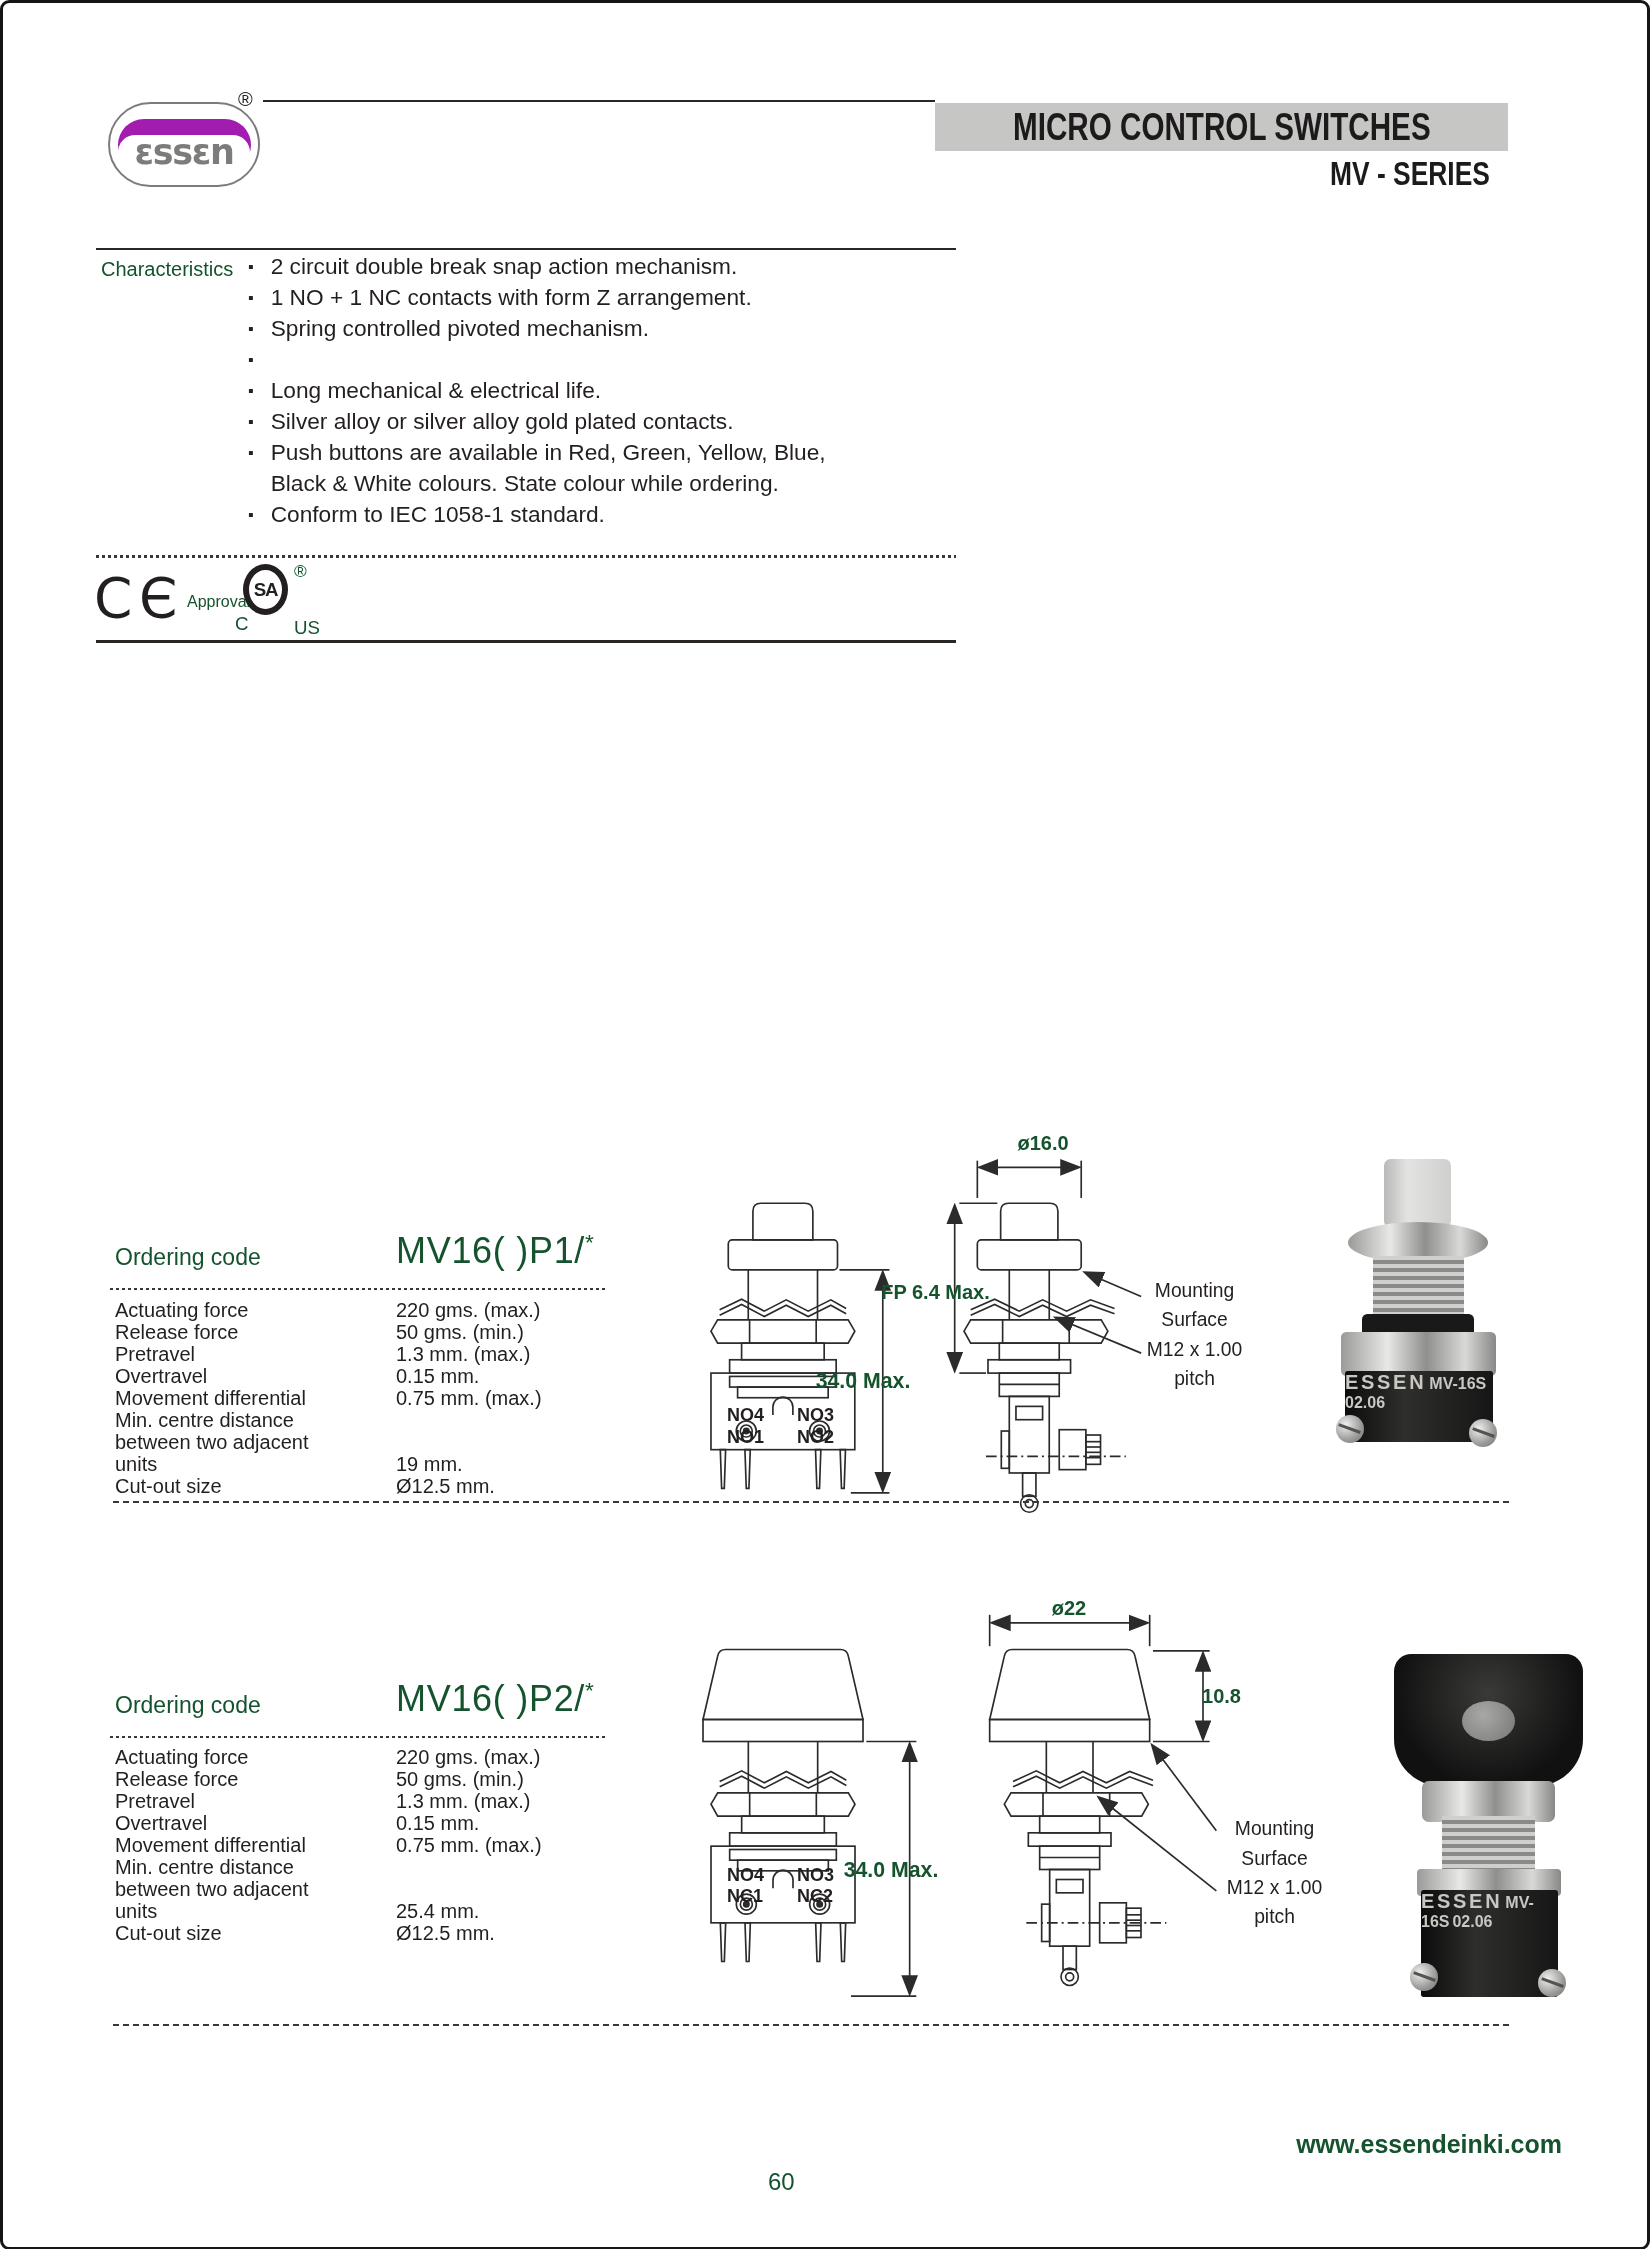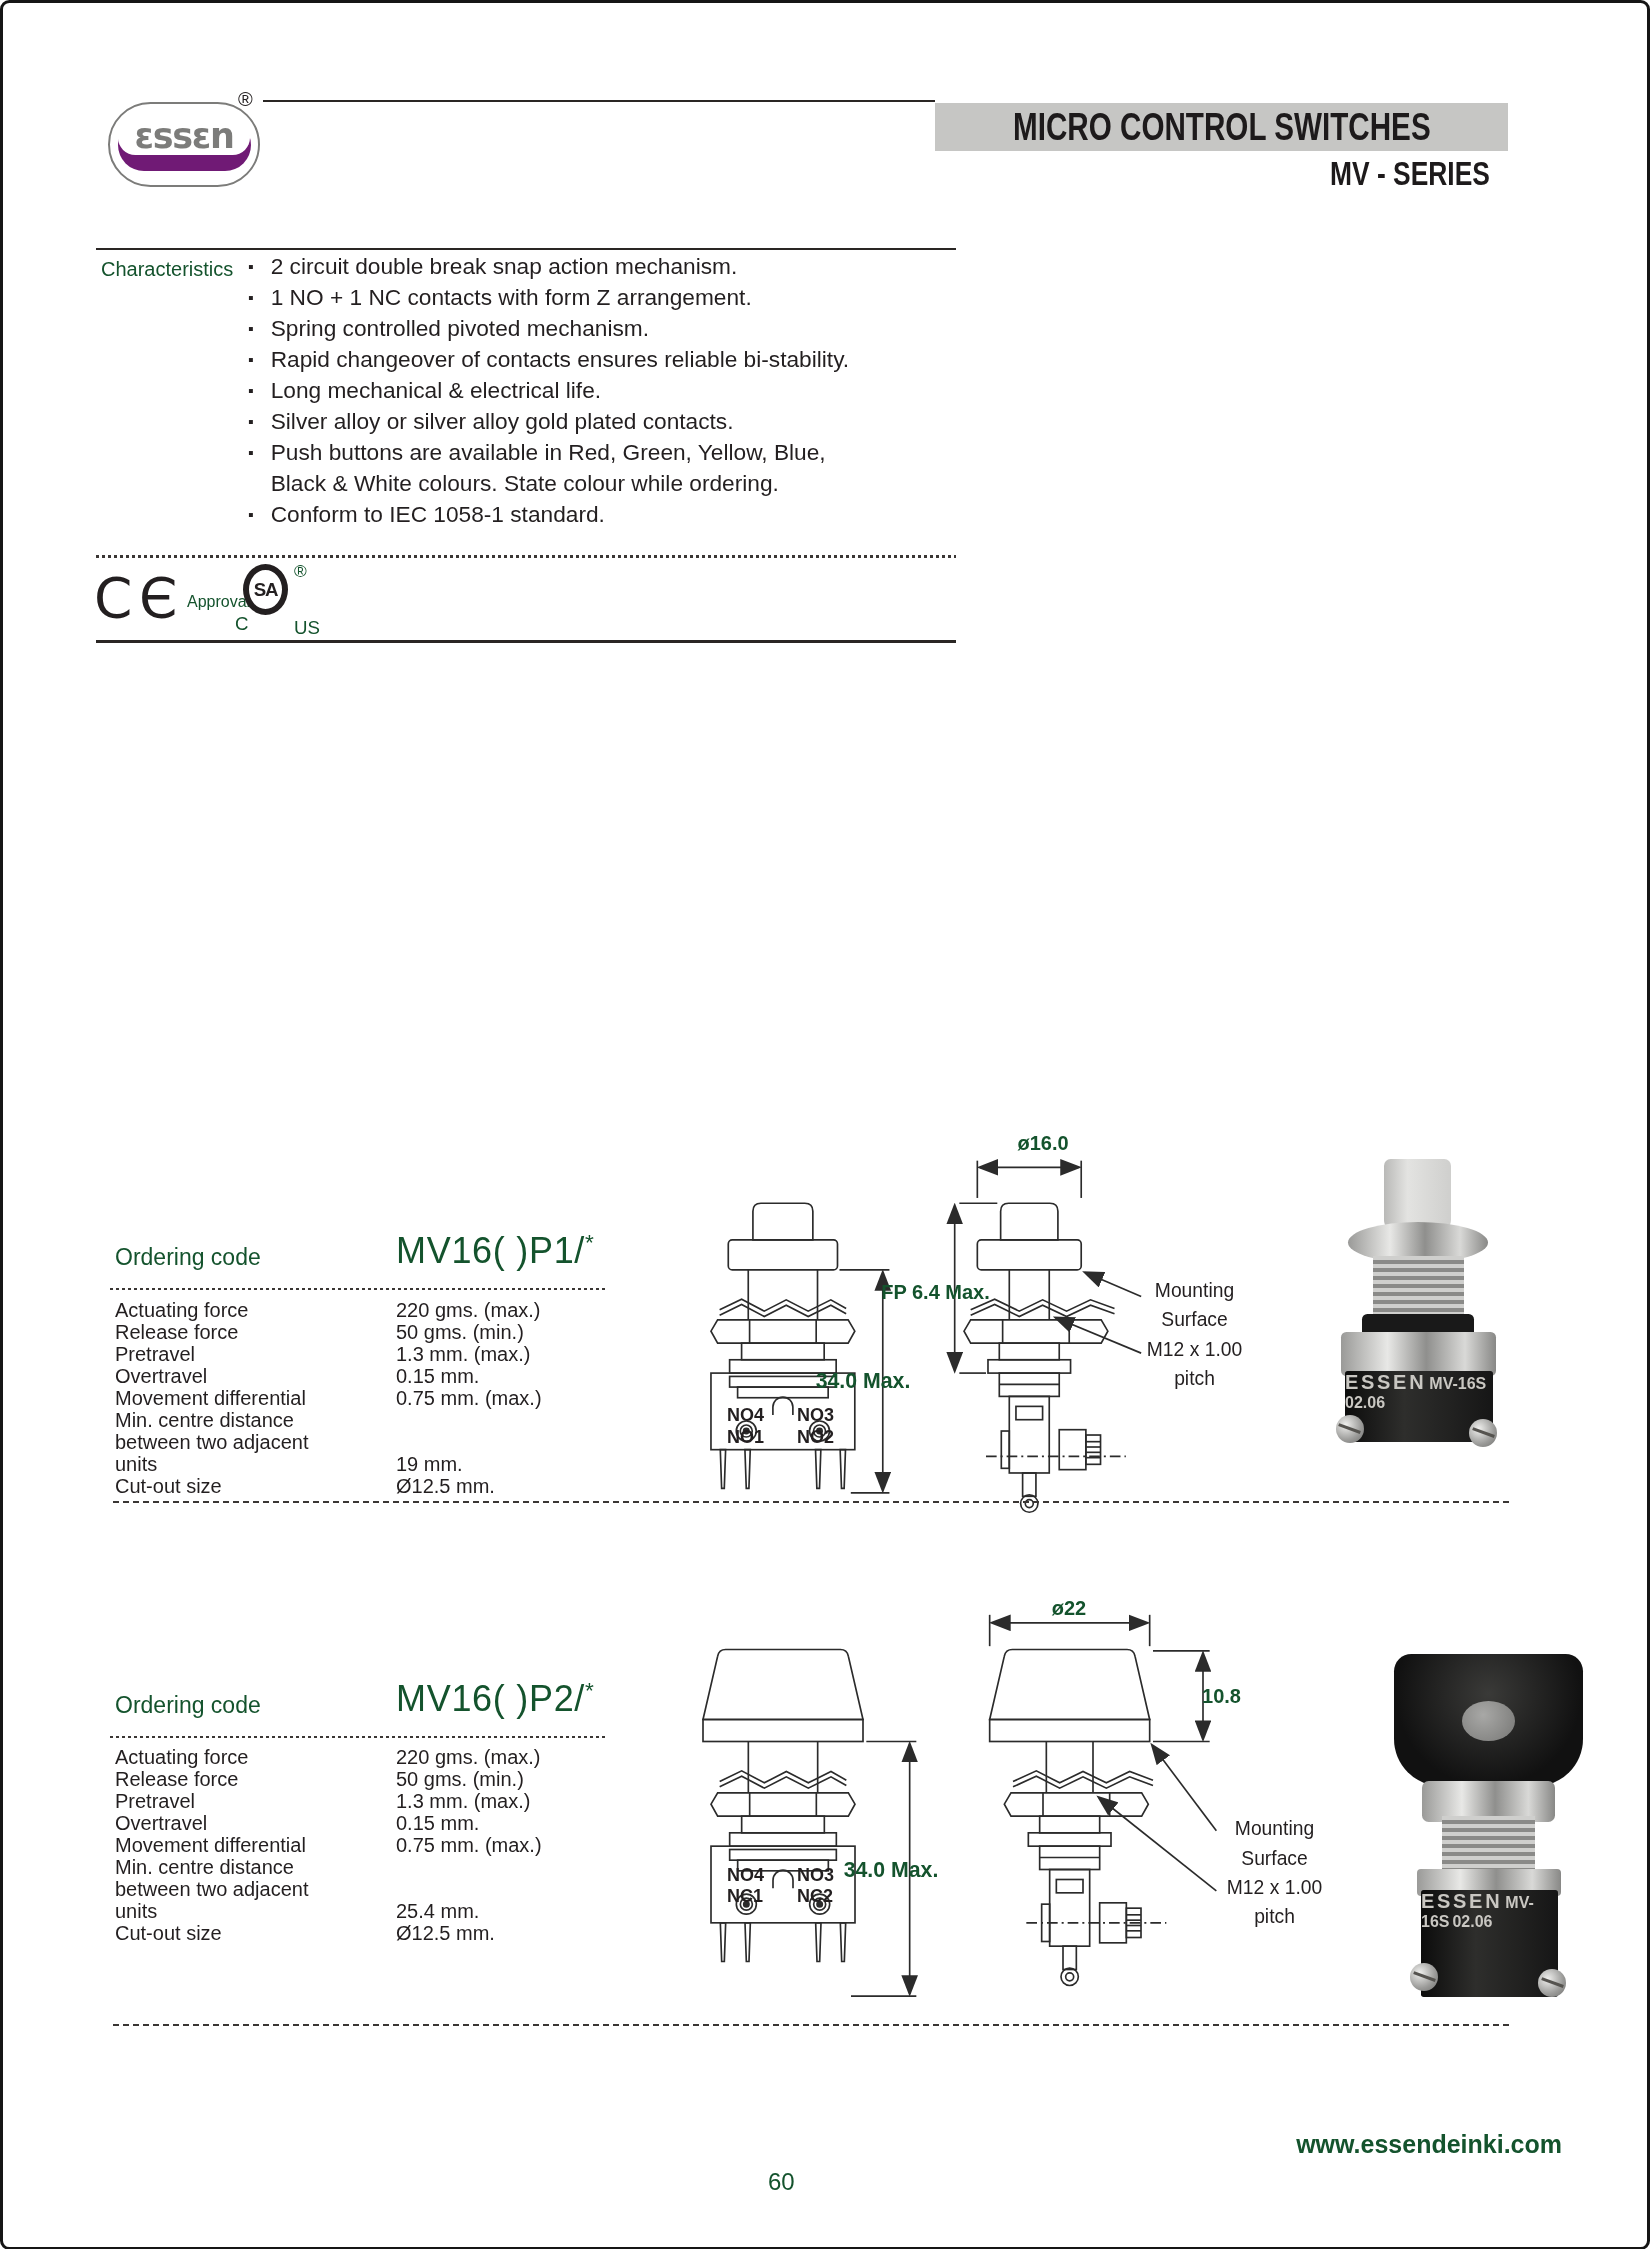--- a/index.html
+++ b/index.html
@@ -5,21 +5,21 @@
   html,body{margin:0;padding:0;background:#ffffff;}
   .page{position:relative;width:1650px;height:2250px;background:#fff;border:3.3px solid #151515;border-radius:9.3px;box-sizing:border-box;overflow:hidden;font-family:"Liberation Sans",sans-serif;color:#231f20;}
   .t{position:absolute;color:#14532d;font-family:"Liberation Sans",sans-serif;white-space:nowrap;}
   .hl{position:absolute;background:#2a2624;}
   .dot{position:absolute;height:2.7px;background-image:repeating-linear-gradient(90deg,#3a3634 0,#3a3634 3.3px,transparent 3.3px,transparent 6px);}
   .dash{position:absolute;height:2px;background-image:repeating-linear-gradient(90deg,#3a3634 0,#3a3634 6px,transparent 6px,transparent 10px);}
   .cond{display:inline-block;transform:scaleX(0.76);transform-origin:center;}
   .condR{display:inline-block;transform:scaleX(0.8);transform-origin:right center;}
   
   .logo{position:absolute;left:105px;top:99px;width:148px;height:81px;border:2.7px solid #7c7c7a;border-radius:43px;display:flex;align-items:center;justify-content:center;}
-  .logo-inner{width:133px;height:52px;background:#701a75;border-radius:35px;display:flex;align-items:flex-start;justify-content:center;}
+  .logo-inner{width:133px;height:52px;background:#a21caf;border-radius:35px;display:flex;align-items:flex-end;justify-content:center;}
   .logo-band{width:132px;height:36px;background:#ffffff;border-radius:17.3px;display:flex;align-items:center;justify-content:center;}
   .logo-text{font-family:"DejaVu Sans",sans-serif;font-weight:bold;font-size:35px;color:#7c7c7a;letter-spacing:-1.3px;line-height:1;}
   .reg{position:absolute;left:235px;top:85px;font-size:20px;color:#231f20;}
   
   .graybar{position:absolute;left:932px;top:100px;width:573px;height:48px;background:#c6c6c4;display:flex;align-items:center;justify-content:center;}
   .title{font-weight:bold;font-size:39px;letter-spacing:0px;color:#1d1a1b;}
   .series{position:absolute;left:1220px;top:152px;width:267px;text-align:right;font-weight:bold;font-size:33px;color:#1d1a1b;}
   
   .char-items{position:absolute;left:245px;top:248px;width:723px;}
   .ci{display:flex;font-size:22.7px;line-height:31px;color:#231f20;}
@@ -85,21 +85,20 @@
     <div class="ci">
         <span class="bul">▪</span>
         <span>1 NO + 1 NC contacts with form Z arrangement.</span>
       </div>
     <div class="ci">
         <span class="bul">▪</span>
         <span>Spring controlled pivoted mechanism.</span>
       </div>
     <div class="ci">
         <span class="bul">▪</span>
-        <span>Rapid changeover of contacts ensures reliable bi-stability.</span>
       </div>
     <div class="ci">
         <span class="bul">▪</span>
         <span>Long mechanical &amp; electrical life.</span>
       </div>
     <div class="ci">
         <span class="bul">▪</span>
         <span>Silver alloy or silver alloy gold plated contacts.</span>
       </div>
     <div class="ci">

